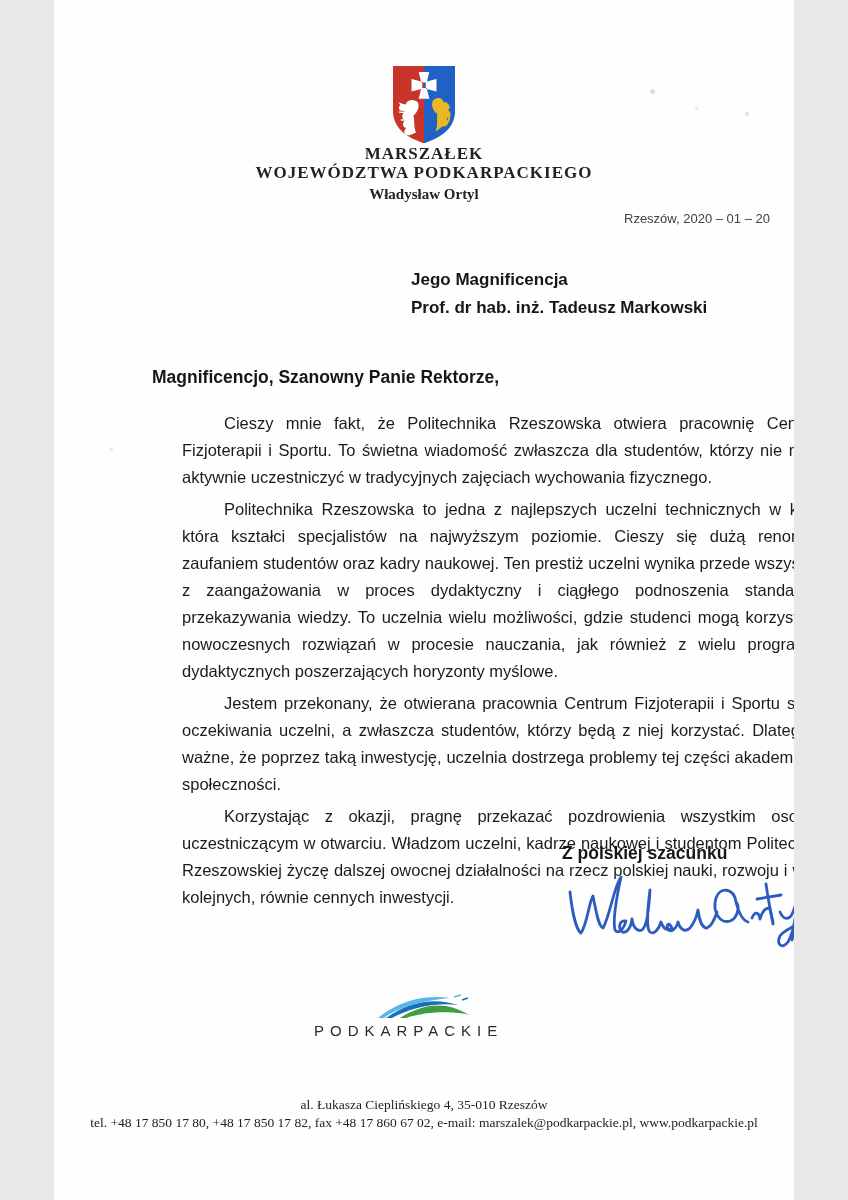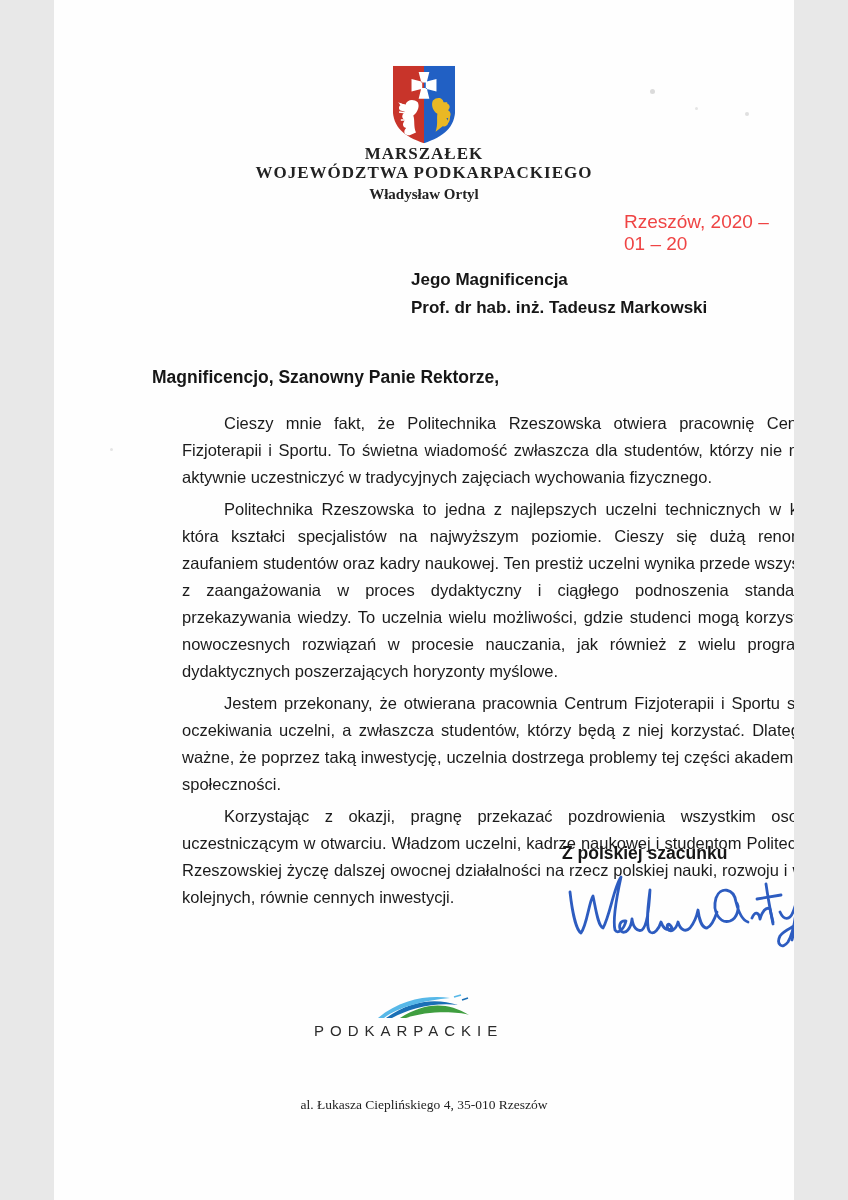--- a/index.html
+++ b/index.html
@@ -17,21 +17,21 @@
   .crest{position:absolute;top:63px;left:50%;transform:translateX(-50%);}
   .org-line1{position:absolute;top:144px;left:0;width:100%;
     font-family:"Liberation Serif",serif;font-weight:700;font-size:17px;
     letter-spacing:1px;color:#222;}
   .org-line2{position:absolute;top:163px;left:0;width:100%;
     font-family:"Liberation Serif",serif;font-weight:700;font-size:17px;
     letter-spacing:1px;color:#222;}
   .org-person{position:absolute;top:186px;left:0;width:100%;
     font-family:"Liberation Serif",serif;font-weight:700;font-size:15px;color:#222;}
   
-  .dateline{position:absolute;top:211px;left:570px;font-size:19px;color:#ef4444;}
+  .dateline{position:absolute;top:211px;left:570px;font-size:13px;color:#404040;}
   .recipient{position:absolute;top:266px;left:357px;font-weight:700;
     font-size:17px;line-height:28px;color:#161616;}
   .salutation{position:absolute;top:367px;left:98px;font-weight:700;
     font-size:17.5px;color:#161616;}
   
   .body-text{position:absolute;top:410px;left:100px;width:648px;
     font-size:16.5px;line-height:27px;text-align:justify;color:#1b1b1b;margin-left:28px;}
   .body-text p{margin:0 0 5px 0;text-indent:42px;}
   
   .closing{position:absolute;top:843px;left:508px;font-weight:700;font-size:17.5px;color:#161616;}
@@ -137,15 +137,16 @@
       <path d="M10,27 C35,9 60,7 82,14 C58,11 32,18 16,27 Z" fill="#1a6fb5"></path>
       <path d="M2,27 C25,8 52,4 74,7 C50,9 22,16 8,27 Z" fill="#57b8e8"></path>
       <path d="M78,6 L85,4" stroke-width="1.6" fill="none" stroke="#57b8e8"></path>
       <path d="M86,9 L92,7" stroke-width="1.6" fill="none" stroke="#1a6fb5"></path>
     </svg>
     <div class="logo-word">PODKARPACKIE</div>
   </div>
 
   <div class="footer-address">
     <div>al. Łukasza Cieplińskiego 4, 35-010 Rzeszów</div>
+    <div>tel. +48 17 850 17 80, +48 17 850 17 82, fax +48 17 860 67 02,  e-mail: marszalek@podkarpackie.pl,  www.podkarpackie.pl</div>
   </div>
 
 </div>
 
 </body></html>

